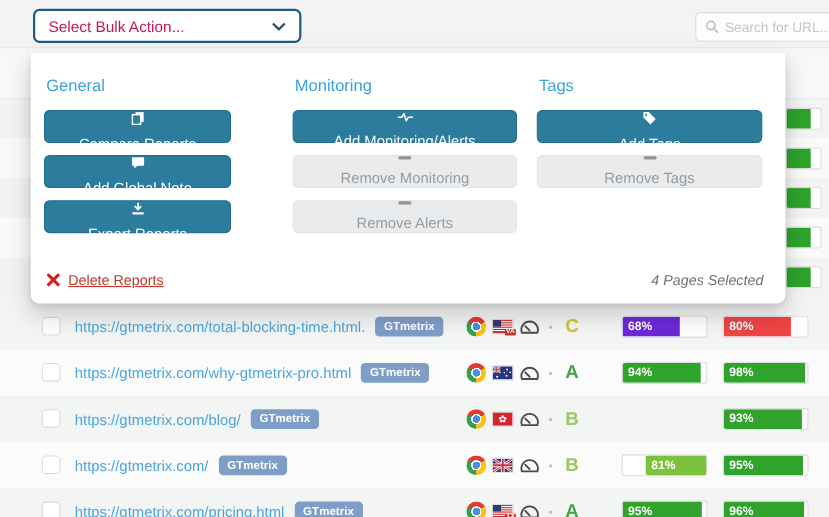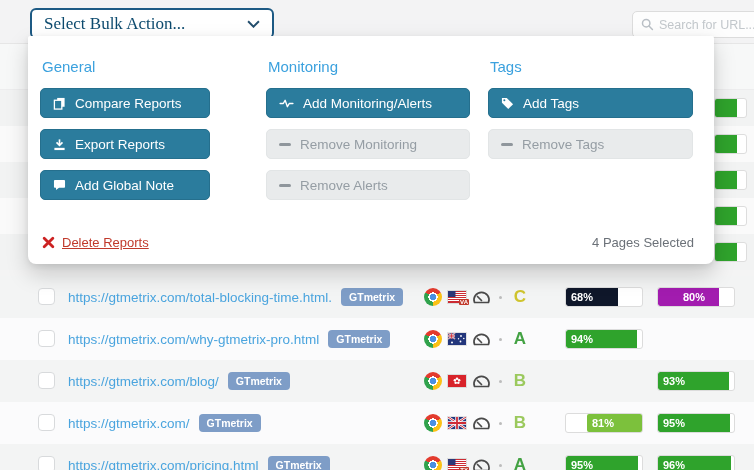--- a/index.html
+++ b/index.html
@@ -3,58 +3,58 @@
 <meta charset="utf-8">
 <style>
   * { box-sizing: border-box; }
   body { margin:0; font-family:"Liberation Sans", sans-serif; }
   .screen { position:relative; width:754px; height:470px; background:#f4f4f4; overflow:hidden; }
 
   
   .topbar { position:absolute; left:0; top:0; width:754px; height:44px; background:#f3f3f4; border-bottom:1px solid #e6e6e6; }
   .bulk-select { position:absolute; left:30px; top:8px; width:244px; height:31px; background:#fff;
     border:2px solid #1d5a84; border-radius:6px; display:flex; align-items:center; padding:0 12px; cursor:pointer; }
-  .bulk-label { color:#0c4a6e; font-size:17px; flex:1;font-family:Liberation Serif, serif; }
+  .bulk-label { color:#be185d; font-size:14px; flex:1; }
   .searchbox { position:absolute; left:632px; top:11px; width:130px; height:27px; background:#fdfdfd;
     border:1px solid #dcdcdc; border-radius:5px; display:flex; align-items:center; gap:5px; padding:0 8px; }
   .search-ph { color:#c2c7cb; font-size:12.5px; white-space:nowrap; }
 
   
   .behind { position:absolute; left:0; top:44px; width:754px; height:232px; }
   .behind-header { height:46px; background:#f7f8f8; border-bottom:1px solid #ededee; }
   .behind-row { height:36px; position:relative; }
   .behind-row.o { background:#f2f3f3; }
   .behind-row.e { background:#fafafa; }
   .frag { position:absolute; left:714px; top:8px; width:33px; height:20px; background:#fff;
     border:1px solid #ddd; border-radius:3px; overflow:hidden; }
   .frag i { display:block; height:100%; width:72%; background:#2fa32c; }
 
   
-  .panel { position:absolute; left:28px; top:36px; width:686px; height:228px; background:#fff;
+  .panel { position:absolute; left:28px; top:48px; width:686px; height:228px; background:#fff;
     border-radius:2px 2px 8px 8px; box-shadow:0 10px 22px rgba(0,0,0,.18), 0 2px 6px rgba(0,0,0,.08); z-index:5;padding-left:31px; }
   .col { position:absolute; top:0; }
   .col-general { left:12px; }
   .col-monitoring { left:238px; }
   .col-tags { left:460px; }
   .col h3 { margin:22px 0 13px 2px; font-size:15px; font-weight:400; color:#3ba1de; }
   .btn { display:flex; align-items:center; gap:9px; height:30px; border-radius:5px; margin-bottom:11px;
-    padding:0 12px; font-size:13.5px; border:1px solid transparent; cursor:pointer; font-family:inherit; }
+    padding:0 12px; font-size:13.5px; border:1px solid transparent; cursor:pointer; font-family:inherit;flex-direction:column; }
   .btn.primary { background:#2b7c9d; border-color:#256f8d; color:#fff; }
   .btn.secondary { background:#e9ebec; border-color:#e2e5e6; color:#959da4; }
   .col-general .btn { width:170px; }
   .col-monitoring .btn { width:204px; }
   .col-tags .btn { width:205px; }
   .minus { width:12px; height:3px; border-radius:2px; background:#8f969c; flex:none; }
   .icon { flex:none; display:inline-flex; }
 
   .panel-footer { position:absolute; left:14px; right:20px; bottom:14px; display:flex;
     justify-content:space-between; align-items:center; }
   .delete-link { display:flex; align-items:center; gap:7px; color:#c0392b; font-size:13px; cursor:pointer;text-align:center; }
   .delete-link span { text-decoration:underline; }
-  .status { color:#6b7178; font-size:13px; }
+  .status { color:#6b7178; font-size:13px;font-style:italic; }
 
   
   .table { position:absolute; left:0; top:276px; width:754px; }
   .row { position:relative; height:42px; }
   .row.odd { background:#f3f4f4; }
   .row.even { background:#fbfbfc; }
   .cb { position:absolute; left:38px; top:12px; width:17px; height:17px; background:#fff;
     border:1px solid #d8dadc; border-radius:4px; cursor:pointer; }
   .urlwrap { position:absolute; left:68px; top:0; height:100%; display:flex; align-items:center; }
   .url { color:#4aa4de; font-size:13.5px; text-decoration:none; cursor:pointer; }
@@ -141,35 +141,35 @@
         <span class="icon">
           <svg viewBox="0 0 14 14" width="13" height="13">
               <rect x="4.5" y="1" width="8" height="9.5" fill="#fff"></rect>
               <rect x="1.5" y="3.5" width="8" height="9.5" fill="#2b7c9d" stroke="#fff" stroke-width="1.4"></rect>
             </svg>
         </span>
         <span>Compare Reports</span>
       </button>
       <button class="btn primary">
         <span class="icon">
+          <svg viewBox="0 0 14 13" width="13" height="12">
+              <path d="M1 2.2C1 1.5 1.5 1 2.2 1h9.6c.7 0 1.2.5 1.2 1.2v6.1c0 .7-.5 1.2-1.2 1.2H6.5L3.2 12V9.5H2.2C1.5 9.5 1 9 1 8.3z" fill="#fff"></path>
+            </svg>
+        </span>
+        <span>Add Global Note</span>
+      </button>
+      <button class="btn primary">
+        <span class="icon">
           <svg viewBox="0 0 14 14" width="13" height="13">
               <path d="M7 1.5v6" stroke="#fff" stroke-width="1.8"></path>
               <path d="M3.8 4.8 7 8 10.2 4.8" fill="none" stroke="#fff" stroke-width="1.8"></path>
               <path d="M1.5 11.8h11" stroke="#fff" stroke-width="2.4"></path>
             </svg>
         </span>
         <span>Export Reports</span>
-      </button>
-      <button class="btn primary">
-        <span class="icon">
-          <svg viewBox="0 0 14 13" width="13" height="12">
-              <path d="M1 2.2C1 1.5 1.5 1 2.2 1h9.6c.7 0 1.2.5 1.2 1.2v6.1c0 .7-.5 1.2-1.2 1.2H6.5L3.2 12V9.5H2.2C1.5 9.5 1 9 1 8.3z" fill="#fff"></path>
-            </svg>
-        </span>
-        <span>Add Global Note</span>
       </button>
     </div>
 
     <div class="col col-monitoring">
       <h3>Monitoring</h3>
       <button class="btn primary">
         <span class="icon">
           <svg viewBox="0 0 16 12" width="15" height="11">
               <polyline points="1,6 4.5,6 6.5,2.5 9,9.5 11,6 15,6" fill="none" stroke="#fff" stroke-width="1.5" stroke-linejoin="round" stroke-linecap="round"></polyline>
             </svg>
@@ -244,26 +244,26 @@
         <span class="icon">
           <svg viewBox="0 0 19 13" width="19" height="13">
               <path d="M2.5 11.5 A7.5 7.5 0 1 1 16.5 11.5 Z" fill="none" stroke="#4a4a4a" stroke-width="1.7" stroke-linejoin="round"></path>
               <path d="M9.5 9.5 5.5 5.5" stroke="#4a4a4a" stroke-width="1.7" stroke-linecap="round"></path>
             </svg>
         </span>
         <span class="dot"></span>
       </span>
       <span class="grade" style="color: rgb(207, 196, 46);">C</span>
       <span class="bar perf">
-          <span class="fill" style="width: 68%; background: #0f172a; align-items: center;">
+          <span class="fill" style="width: 68%; background: #6d28d9; align-items: center;">
             <i class="bl">68%</i>
           </span>
         </span>
       <span class="bar struct">
-          <span class="fill" style="width: 80%; background: #a21caf; padding-left: 20px;">
+          <span class="fill" style="width: 80%; background: #ef4444;">
             <i class="bl">80%</i>
           </span>
         </span>
     </div>
 
     <div class="row even">
       <span class="cb"></span>
       <span class="urlwrap">
         <a class="url">https://gtmetrix.com/why-gtmetrix-pro.html</a>
         <span class="badge">GTmetrix</span>
@@ -296,20 +296,25 @@
               <path d="M2.5 11.5 A7.5 7.5 0 1 1 16.5 11.5 Z" fill="none" stroke="#4a4a4a" stroke-width="1.7" stroke-linejoin="round"></path>
               <path d="M9.5 9.5 5.5 5.5" stroke="#4a4a4a" stroke-width="1.7" stroke-linecap="round"></path>
             </svg>
         </span>
         <span class="dot"></span>
       </span>
       <span class="grade" style="color: rgb(67, 162, 67);">A</span>
       <span class="bar perf">
           <span class="fill" style="width: 94%; background: rgb(47, 163, 44);">
             <i class="bl">94%</i>
+          </span>
+        </span>
+      <span class="bar struct">
+          <span class="fill" style="width: 98%; background: rgb(47, 163, 44);">
+            <i class="bl">98%</i>
           </span>
         </span>
     </div>
 
     <div class="row odd">
       <span class="cb"></span>
       <span class="urlwrap">
         <a class="url">https://gtmetrix.com/blog/</a>
         <span class="badge">GTmetrix</span>
       </span>

